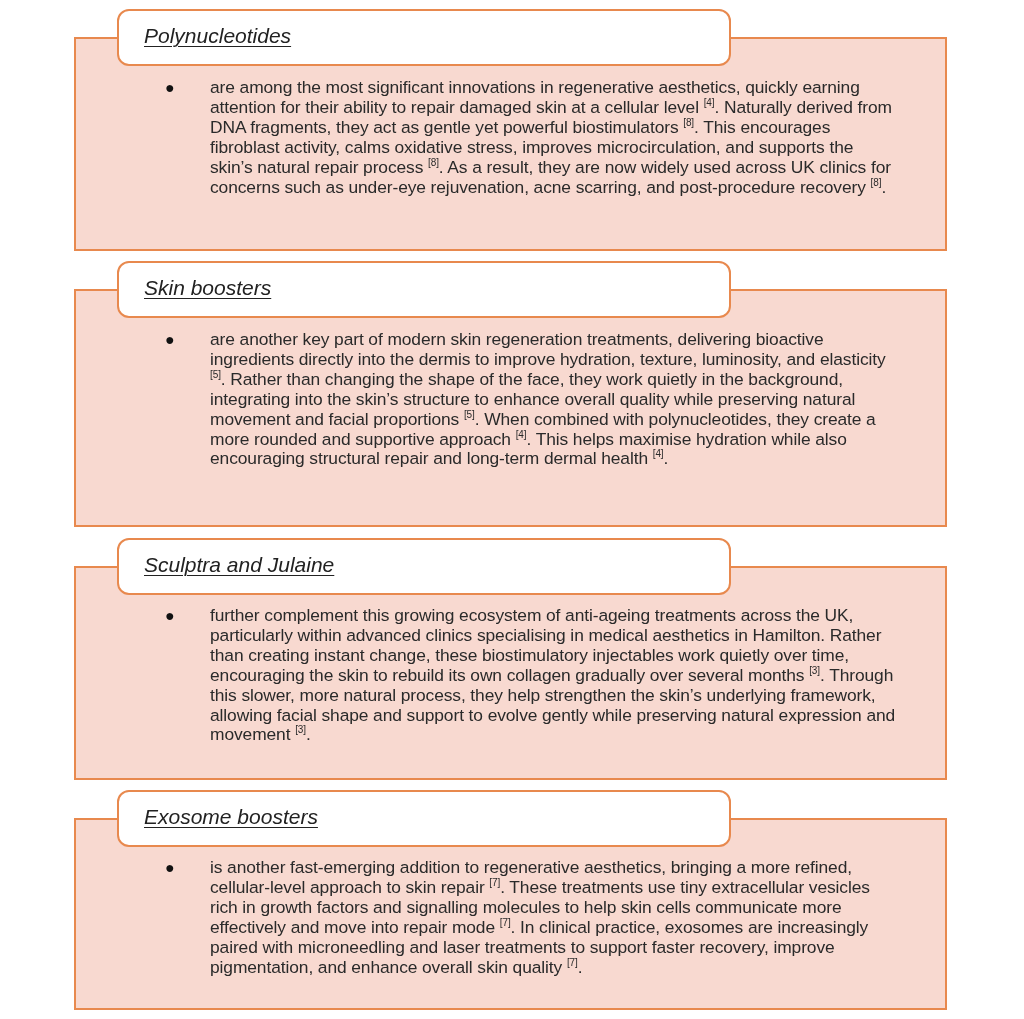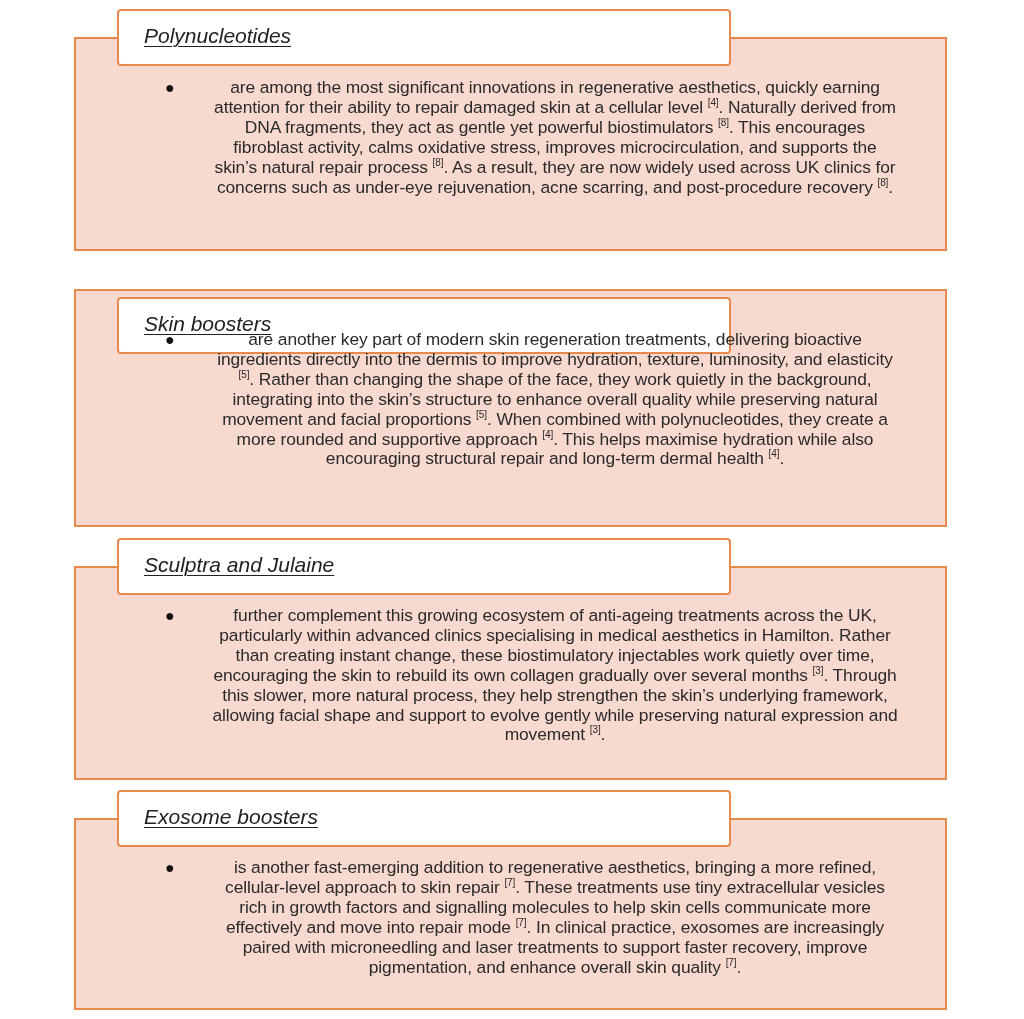--- a/index.html
+++ b/index.html
@@ -2,43 +2,43 @@
 <html><head>
   <meta charset="utf-8">
   <style>
     html, body { margin:0; padding:0; background:#ffffff; }
     body { width:1024px; height:1019px; position:relative; overflow:hidden;
       font-family:"Liberation Sans", sans-serif; color:#2b2b2b; }
     .section { position:absolute; left:0; width:1024px; }
     .box { position:absolute; left:74px; width:873px; background:#f8d9d0;
       border:2px solid #e8894e; box-sizing:border-box; }
     .tab { position:absolute; left:117px; width:614px; background:#ffffff;
-      border:2px solid #e8894e; border-radius:4px; box-sizing:border-box; height:57px; }
+      border:2px solid #e8894e; border-radius:12px; box-sizing:border-box; height:57px; }
     .tab-title { position:absolute; left:25px; top:13px; font-style:italic; font-size:21px;
       text-decoration:underline; text-underline-offset:3px; text-decoration-thickness:1px; color:#222; }
     .bullet { position:absolute; left:165px; font-size:16px; color:#111; }
     .body-text { position:absolute; left:210px; width:690px; font-size:17.4px; line-height:19.9px;
-      color:#2a2a2a; letter-spacing:-0.1px;text-align:center; }
+      color:#2a2a2a; letter-spacing:-0.1px; }
     .body-text sup { font-size:10px; line-height:0; vertical-align:super; }
   </style>
 </head>
 <body>
 
 <div class="section">
   <div class="box" style="top:37px;height:214px;"></div>
   <div class="tab" style="top:9px;">
     <span class="tab-title">Polynucleotides</span>
   </div>
   <span class="bullet" style="top:79px;">●</span>
   <div class="body-text" style="top:78px;">are among the most significant innovations in regenerative aesthetics, quickly earning attention for their ability to repair damaged skin at a cellular level <sup>[4]</sup>. Naturally derived from DNA fragments, they act as gentle yet powerful biostimulators <sup>[8]</sup>. This encourages fibroblast activity, calms oxidative stress, improves microcirculation, and supports the skin’s natural repair process <sup>[8]</sup>. As a result, they are now widely used across UK clinics for concerns such as under-eye rejuvenation, acne scarring, and post-procedure recovery <sup>[8]</sup>.</div>
 </div>
 
 <div class="section">
   <div class="box" style="top:289px;height:238px;"></div>
-  <div class="tab" style="top:261px;margin-top:36px;">
+  <div class="tab" style="top:261px;">
     <span class="tab-title">Skin boosters</span>
   </div>
   <span class="bullet" style="top:331px;">●</span>
   <div class="body-text" style="top:330px;">are another key part of modern skin regeneration treatments, delivering bioactive ingredients directly into the dermis to improve hydration, texture, luminosity, and elasticity <sup>[5]</sup>. Rather than changing the shape of the face, they work quietly in the background, integrating into the skin’s structure to enhance overall quality while preserving natural movement and facial proportions <sup>[5]</sup>. When combined with polynucleotides, they create a more rounded and supportive approach <sup>[4]</sup>. This helps maximise hydration while also encouraging structural repair and long-term dermal health <sup>[4]</sup>.</div>
 </div>
 
 <div class="section">
   <div class="box" style="top:566px;height:214px;"></div>
   <div class="tab" style="top:538px;">
     <span class="tab-title">Sculptra and Julaine</span>

